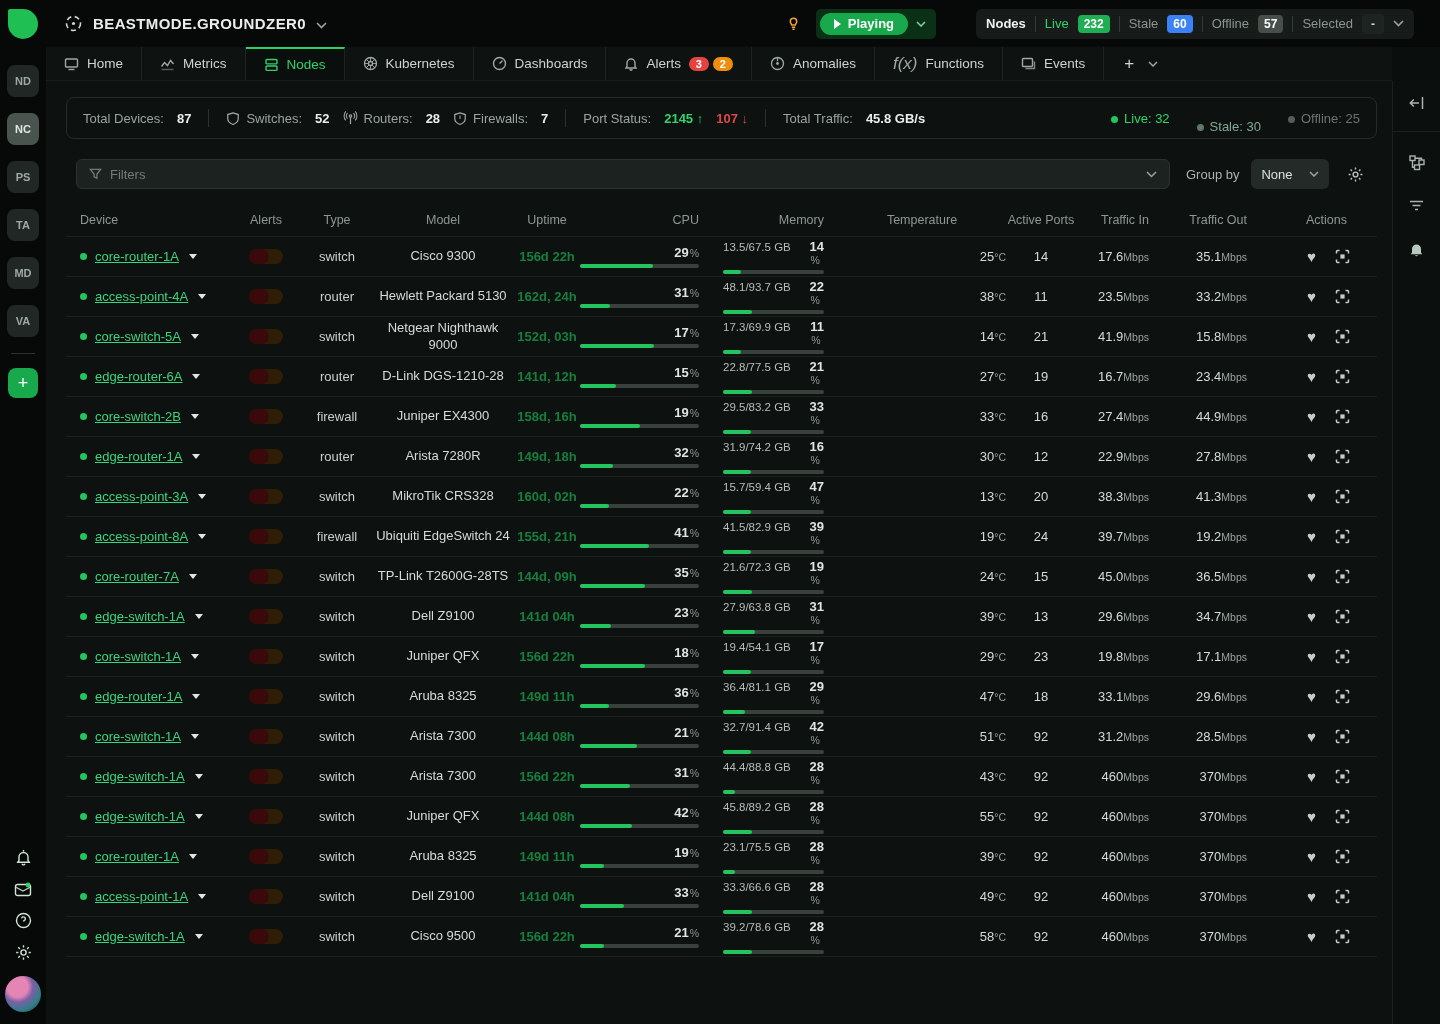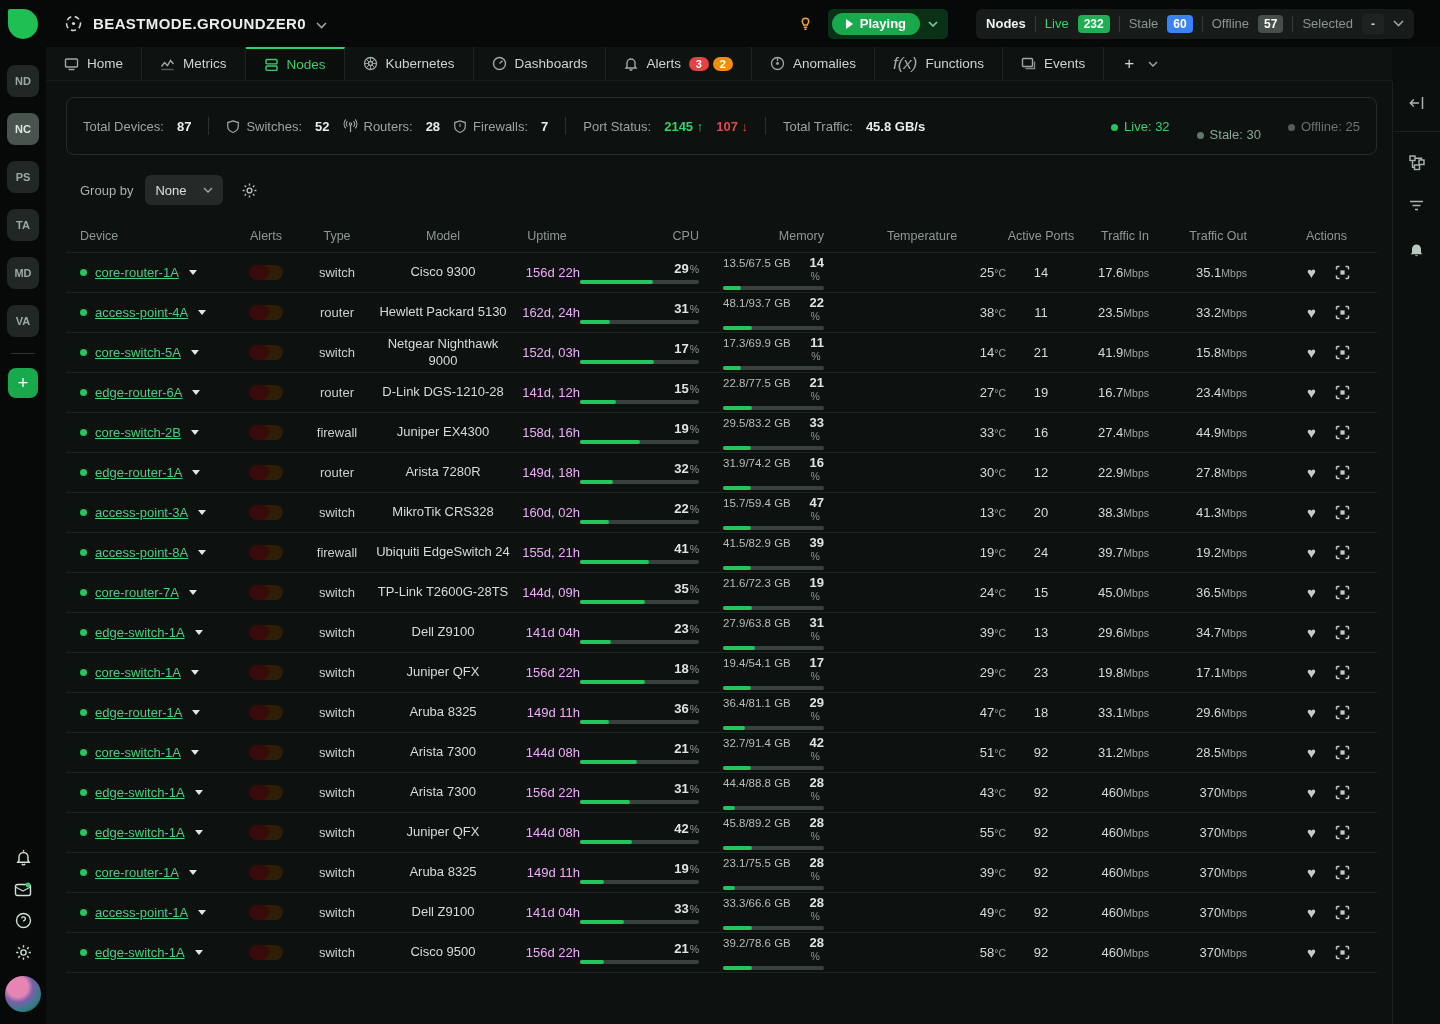--- a/index.html
+++ b/index.html
@@ -11,21 +11,21 @@
   .topbar { position:absolute; top:0; left:0; width:1440px; height:47px; background:#060907;
     display:flex; align-items:center; z-index:5; }
   .logo-box { width:46px; display:flex; justify-content:center; }
   .logo { width:30px; height:30px; background:#1fbf54; border-radius:2px 16px 16px 16px; }
   .scope-icon { margin-left:18px; margin-right:10px; color:#cfd6d2; display:flex; }
   .app-title { font-size:15px; font-weight:700; letter-spacing:.4px; color:#e9eeec; }
   .title-chev { margin-left:10px; color:#9aa49f; }
   .tb-spacer { flex:1; }
   .bulb { color:#f2a43a; margin-right:14px; display:flex; }
   .play-wrap { background:#0a3115; border-radius:5px; height:30px; display:flex; align-items:center;
-    padding:0 10px 0 4px; gap:8px; margin-right:28px; cursor:pointer; }
+    padding:0 10px 0 4px; gap:8px; margin-right:40px; cursor:pointer; }
   .play-pill { background:#17a94b; border-radius:14px; height:22px; display:flex; align-items:center;
     gap:7px; padding:0 14px; color:#fff; font-size:13px; font-weight:700; }
   .play-tri { width:0; height:0; border-left:7px solid #fff; border-top:5px solid transparent; border-bottom:5px solid transparent; }
   .chev { color:#7fcf9d; display:flex; }
   .nodes-panel { background:#171c1a; border-radius:6px; height:30px; display:flex; align-items:center;
     padding:0 10px; gap:9px; margin-right:26px; font-size:13px; }
   .np-title { color:#eef2f0; font-weight:700; }
   .np-sep { width:1px; height:16px; background:#333b37; }
   .np-label { color:#8b958f; }
   .np-label.live { color:#2fd46c; }
@@ -74,21 +74,21 @@
 
   
   .content { position:absolute; top:81px; left:46px; right:48px; bottom:0; background:#0d110f; }
 
   .subtab-row { display:flex; align-items:flex-end; margin:14px 15px 0 30px; border-bottom:1px solid #20262367; position:relative; }
   .subtab { font-size:13px; padding:6px 20px 7px; cursor:pointer; color:#c3ccc8; background:#1d2422; border-radius:4px 4px 0 0; }
   .subtab.active { color:#2fd46c; background:#12301d; border-bottom:2px solid #25d366; }
   .add-btn { position:absolute; right:0; bottom:4px; border:1px solid #2fd46c; color:#2fd46c; border-radius:4px;
     height:24px; display:flex; align-items:center; gap:7px; padding:0 10px; font-size:13px; cursor:pointer; background:transparent; }
 
-  .stats-bar { margin:16px 15px 0 20px; height:58px; border:1px solid #262c29; border-radius:8px;
+  .stats-bar { margin:16px 15px 0 20px; height:42px; border:1px solid #262c29; border-radius:8px;
     background:#10151266; display:flex; align-items:center; padding:12px 16px; gap:13px; font-size:13px; }
   .st-label { color:#9aa49f; }
   .st-value { color:#e9eeec; font-weight:700; }
   .st-div { width:1px; height:18px; background:#2b322e; margin:0 4px; }
   .st-icon { color:#9fa9a4; display:flex; margin-right:-7px; }
   .up { color:#2fd46c; font-weight:700; }
   .down { color:#e04848; font-weight:700; }
   .st-spacer { flex:1; }
   .dot { width:7px; height:7px; border-radius:50%; display:inline-block; margin-right:6px; }
   .dot.live { background:#22c55e; } .dot.stale { background:#5d7a69; } .dot.offline { background:#555e5a; }
@@ -118,21 +118,21 @@
   .trow { height:40px; border-bottom:1px solid #1c2220; font-size:13px; }
   .c-dev { display:flex; align-items:center; gap:8px; padding-left:14px; }
   .dev-dot { width:7px; height:7px; border-radius:50%; background:#22c55e; flex:0 0 auto; }
   .dev-name { color:#3bd47e; cursor:pointer; white-space:nowrap;text-decoration:underline; }
   .dev-chev { width:0; height:0; border-top:5px solid #dfe8e3; border-left:4px solid transparent; border-right:4px solid transparent; margin-left:2px; cursor:pointer; }
   .c-alerts { display:flex; justify-content:center; }
   .toggle { width:34px; height:15px; border-radius:8px; background:#2e1e06; position:relative; cursor:pointer; }
   .toggle .knob { position:absolute; left:0; top:0; width:20px; height:15px; border-radius:8px; background:#3a0909; }
   .c-center { text-align:center; color:#c9d1cd; }
   .c-model { text-align:center; color:#d6dcd8; line-height:1.25; font-size:13px; padding:0 4px; }
-  .c-up { text-align:right; color:#f0abfc; }
+  .c-up { text-align:center; color:#15803d;font-weight:bold; }
   .meter { padding-right:14px; }
   .meter .line { display:flex; justify-content:flex-end; align-items:baseline; }
   .meter.mem .line { justify-content:space-between; padding-left:10px; }
   .pctv { color:#dfe5e2; font-weight:700; font-size:13px; }
   .pctu { color:#8d9894; font-size:10.5px; margin-left:1px; }
   .memtxt { color:#b6bfba; font-size:11.5px; }
   .bar { height:4px; background:#39413d; border-radius:2px; margin-top:4px; }
   .meter.mem .bar { margin-left:10px; }
   .bar > i { display:block; height:4px; background:#22c55e; border-radius:2px; }
   .c-temp { text-align:right; color:#d6dcd8; }
@@ -406,20 +406,34 @@
       <span class="st-div"></span>
       <span class="st-label">Total Traffic:</span>
       <span class="st-value">45.8 GB/s</span>
       <span class="st-spacer"></span>
       <span class="st-state st-live"><span class="dot live"></span><span>Live:</span> <span>32</span></span>
       <span class="st-state st-stale"><span class="dot stale"></span><span>Stale:</span> <span>30</span></span>
       <span class="st-state st-offline"><span class="dot offline"></span><span>Offline:</span> <span>25</span></span>
     </div>
 
     <div class="filters-row">
+      <div class="filter-input">
+        <span style="display:flex;">
+          <svg width="13" height="12" viewBox="0 0 14 13" fill="none" stroke="currentColor" stroke-width="1.4">
+              <path d="M1.5 1.5h11L8.5 6.8v4.2l-3-1.5V6.8z"></path>
+            </svg>
+          </span>
+        <span>Filters</span>
+        <span class="fi-spacer"></span>
+        <span class="np-chev">
+          <svg width="11" height="7" viewBox="0 0 11 7" fill="none" stroke="currentColor" stroke-width="1.5">
+              <path d="M1 1l4.5 4.5L10 1"></path>
+            </svg>
+          </span>
+      </div>
       <span class="groupby-label">Group by</span>
       <div class="groupby-sel">
         <span>None</span>
         <span class="np-chev">
           <svg width="10" height="6" viewBox="0 0 10 6" fill="none" stroke="currentColor" stroke-width="1.5">
               <path d="M1 1l4 4 4-4"></path>
             </svg>
           </span>
       </div>
       <span class="gear-btn">

